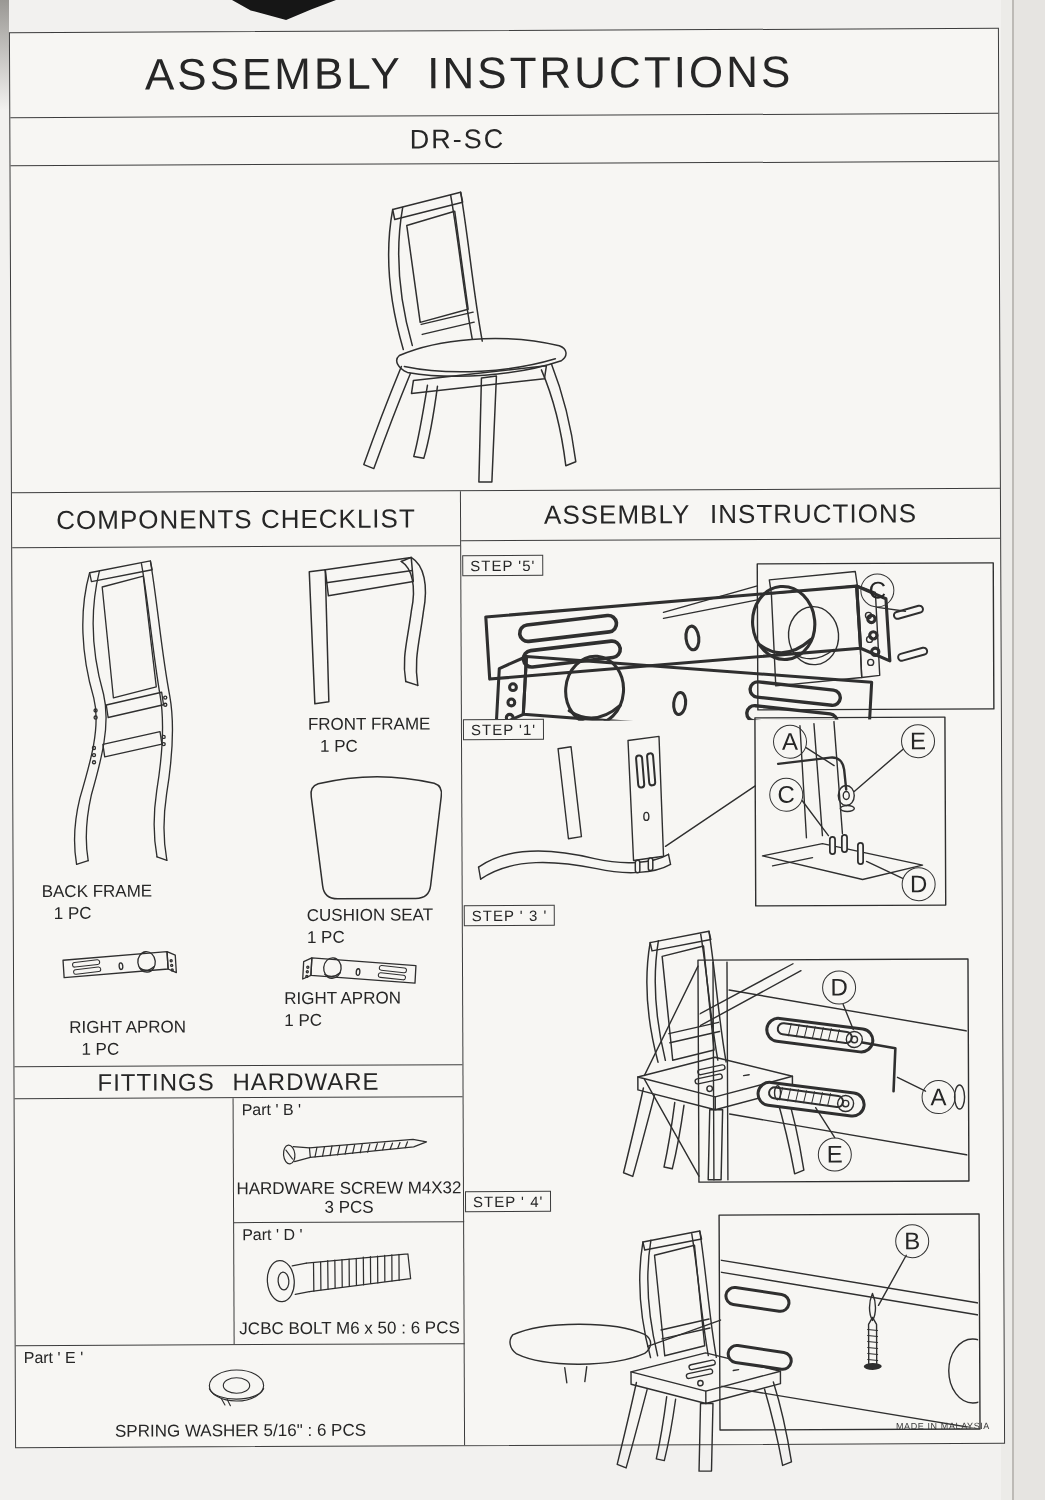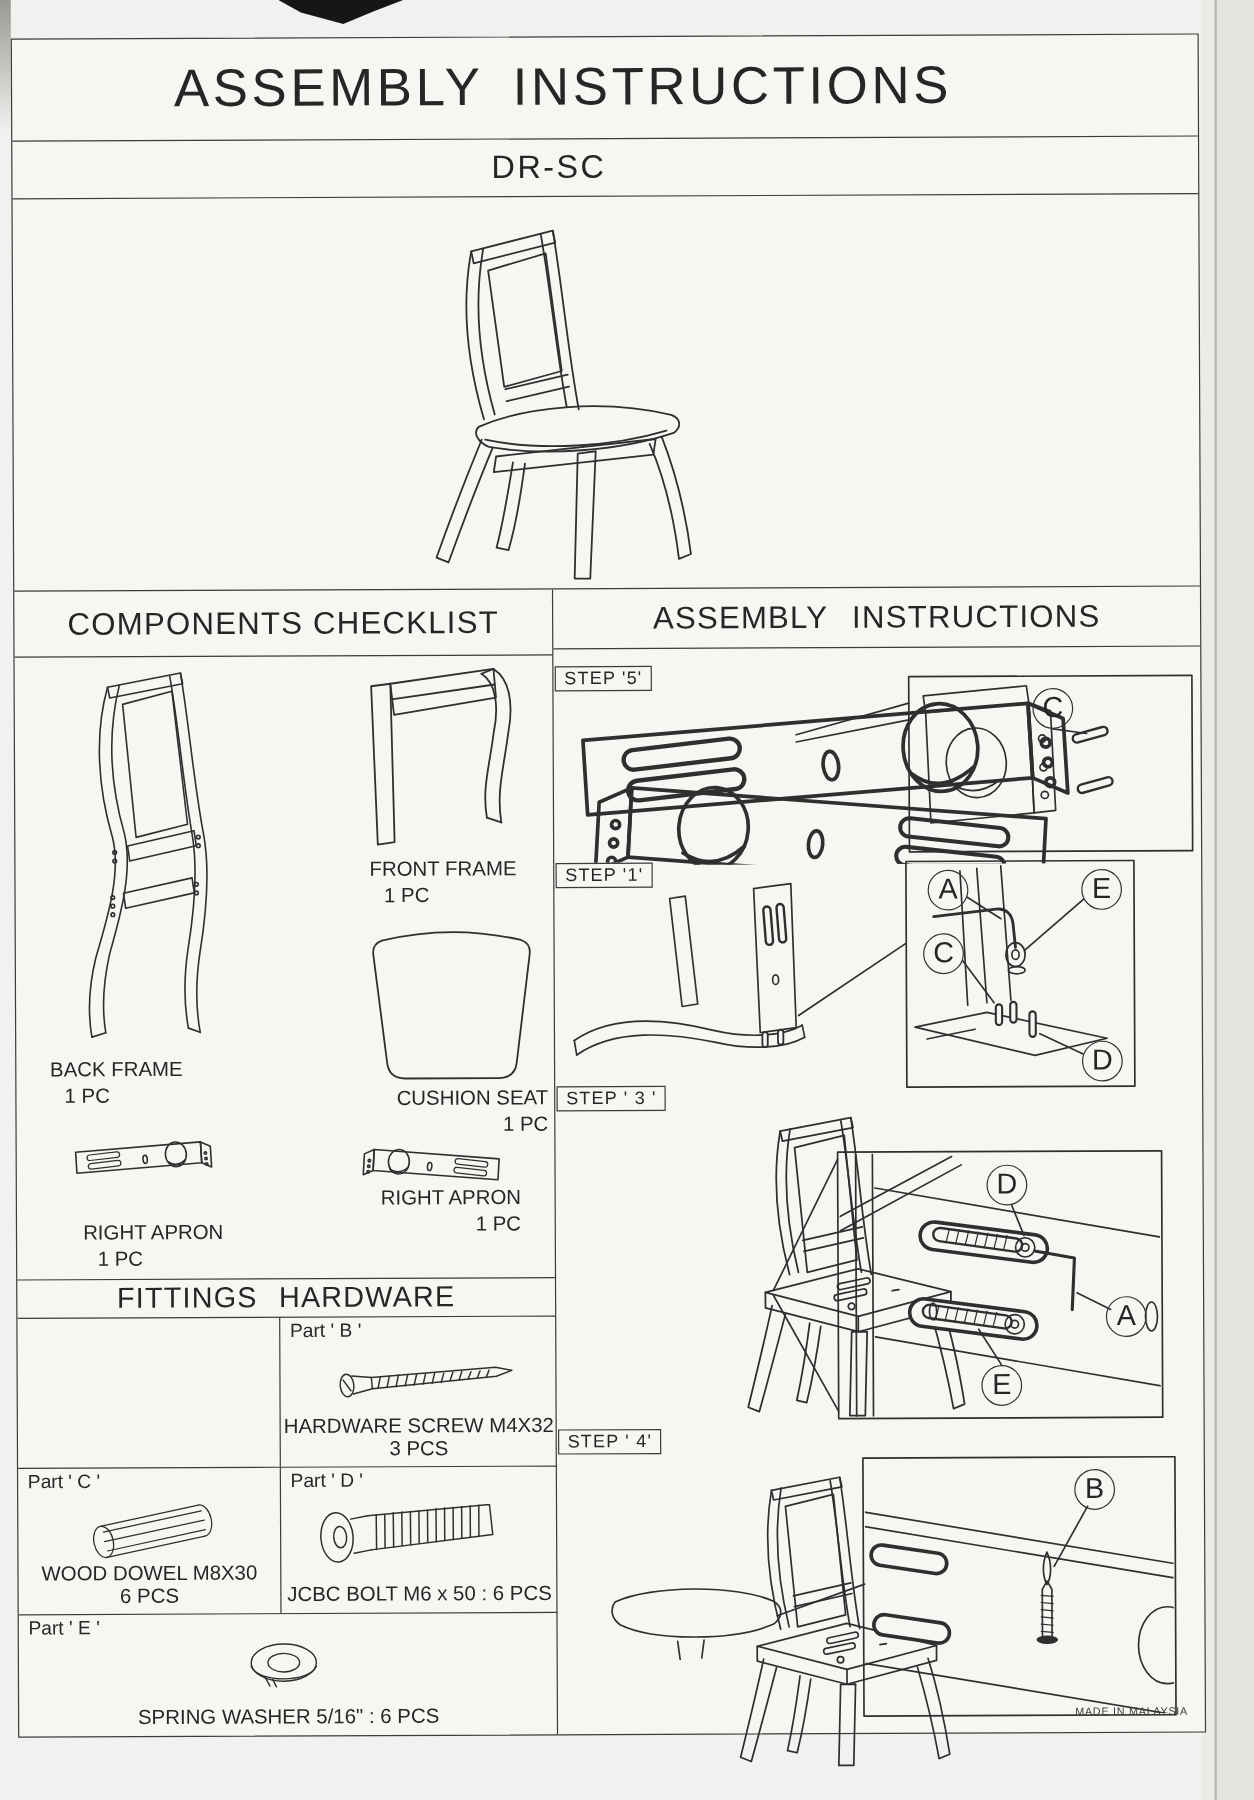--- a/index.html
+++ b/index.html
@@ -23,21 +23,21 @@
   .band-model h2{margin:0;font-size:27px;font-weight:normal;letter-spacing:2px;}
   .hero{left:0;top:133px;width:100%;height:327px;border-bottom:1.6px solid #3c3c3c;}
   .col-left{left:0;top:460px;width:449px;height:954px;border-right:1.6px solid #3c3c3c;}
   .col-right{left:449px;top:460px;width:539px;height:954px;}
   .col-head{left:0;top:0;width:100%;height:55px;border-bottom:1.6px solid #3c3c3c;
          display:flex;align-items:center;justify-content:center;font-size:26px;letter-spacing:1px;}
   .col-head-r{height:50px;word-spacing:12px;}
   .comp-label{position:absolute;font-size:17px;line-height:1.3;}
   .comp-label span{display:block;}
   .comp-label .qty{margin-left:12px;}
-  .comp-label.ctr{text-align:right;width:150px;}
+  .comp-label.ctr{text-align:left;width:150px;}
   .comp-label.ctr .qty{margin-left:0;}
   .fit-head{left:0;top:573px;width:100%;height:33px;border-top:1.6px solid #3c3c3c;border-bottom:1.6px solid #3c3c3c;
          display:flex;align-items:center;justify-content:center;font-size:24px;word-spacing:10px;letter-spacing:1px;}
   .cell{position:absolute;}
   .cell-a{left:0;top:606px;width:218px;height:124px;}
   .cell-b{left:218px;top:606px;width:231px;height:124px;border-left:1.6px solid #3c3c3c;}
   .cell-c{left:0;top:730px;width:218px;height:122px;border-top:1.6px solid #3c3c3c;}
   .cell-d{left:218px;top:730px;width:231px;height:122px;border-left:1.6px solid #3c3c3c;border-top:1.6px solid #3c3c3c;}
   .cell-e{left:0;top:852px;width:449px;height:102px;border-top:1.6px solid #3c3c3c;}
   .part-label{position:absolute;left:8px;top:3px;font-size:16px;}
@@ -227,35 +227,20 @@
             <path d="M38,25 L148,26 L162,30 L148,34 L38,35 Z"></path>
             <path d="M46,25 L43,35 M54,25 L51,35 M62,25 L59,35 M70,26 L67,35 M78,26 L75,35 M86,26 L83,35 M94,26 L91,35 M102,27 L99,35 M110,27 L107,34 M118,27 L115,34 M126,28 L123,34 M134,28 L131,34 M142,28 L139,34"></path>
           </g>
         </svg>
         <div class="part-desc" style="bottom:4px">
           <span>HARDWARE SCREW M4X32</span>
           <span>3 PCS</span>
         </div>
       </div>
 
-      <div class="cell cell-c">
-        <div class="part-label">Part ' C '</div>
-        <svg class="abs" style="left:34px;top:20px" width="150" height="66" viewBox="0 0 170 90">
-          <g stroke="#2f2f2f" fill="none" stroke-width="1.4" stroke-linecap="round" stroke-linejoin="round" transform="rotate(-12 85 45)">
-            <ellipse cx="32" cy="45" rx="11" ry="18"></ellipse>
-            <path d="M32,27 L146,27 M32,63 L146,63"></path>
-            <path d="M146,27 A11,18 0 0 1 146,63"></path>
-            <path d="M34,34 L148,34 M33,45 L149,45 M34,56 L148,56"></path>
-          </g>
-        </svg>
-        <div class="part-desc" style="bottom:4px">
-          <span>WOOD DOWEL  M8X30</span>
-          <span>6 PCS</span>
-        </div>
-      </div>
 
       <div class="cell cell-d">
         <div class="part-label">Part ' D '</div>
         <svg class="abs" style="left:15px;top:14px" width="200" height="76" viewBox="0 0 210 85">
           <g stroke="#2f2f2f" fill="none" stroke-width="1.4" stroke-linecap="round" stroke-linejoin="round" transform="rotate(-4 105 42)">
             <ellipse cx="28" cy="44" rx="15" ry="23"></ellipse>
             <ellipse cx="31" cy="44" rx="6" ry="10"></ellipse>
             <path d="M42,28 L58,26 M43,60 L59,58"></path>
             <path d="M58,26 L172,24 M59,58 L173,52 M172,24 L173,52"></path>
             <path d="M66,26 L64,58 M74,26 L72,57 M82,25 L80,57 M90,25 L88,56 M98,25 L96,56 M106,25 L104,55 M114,25 L112,55 M122,24 L120,55 M130,24 L128,54 M138,24 L136,54 M146,24 L144,53 M154,24 L152,53 M162,24 L160,53"></path>

